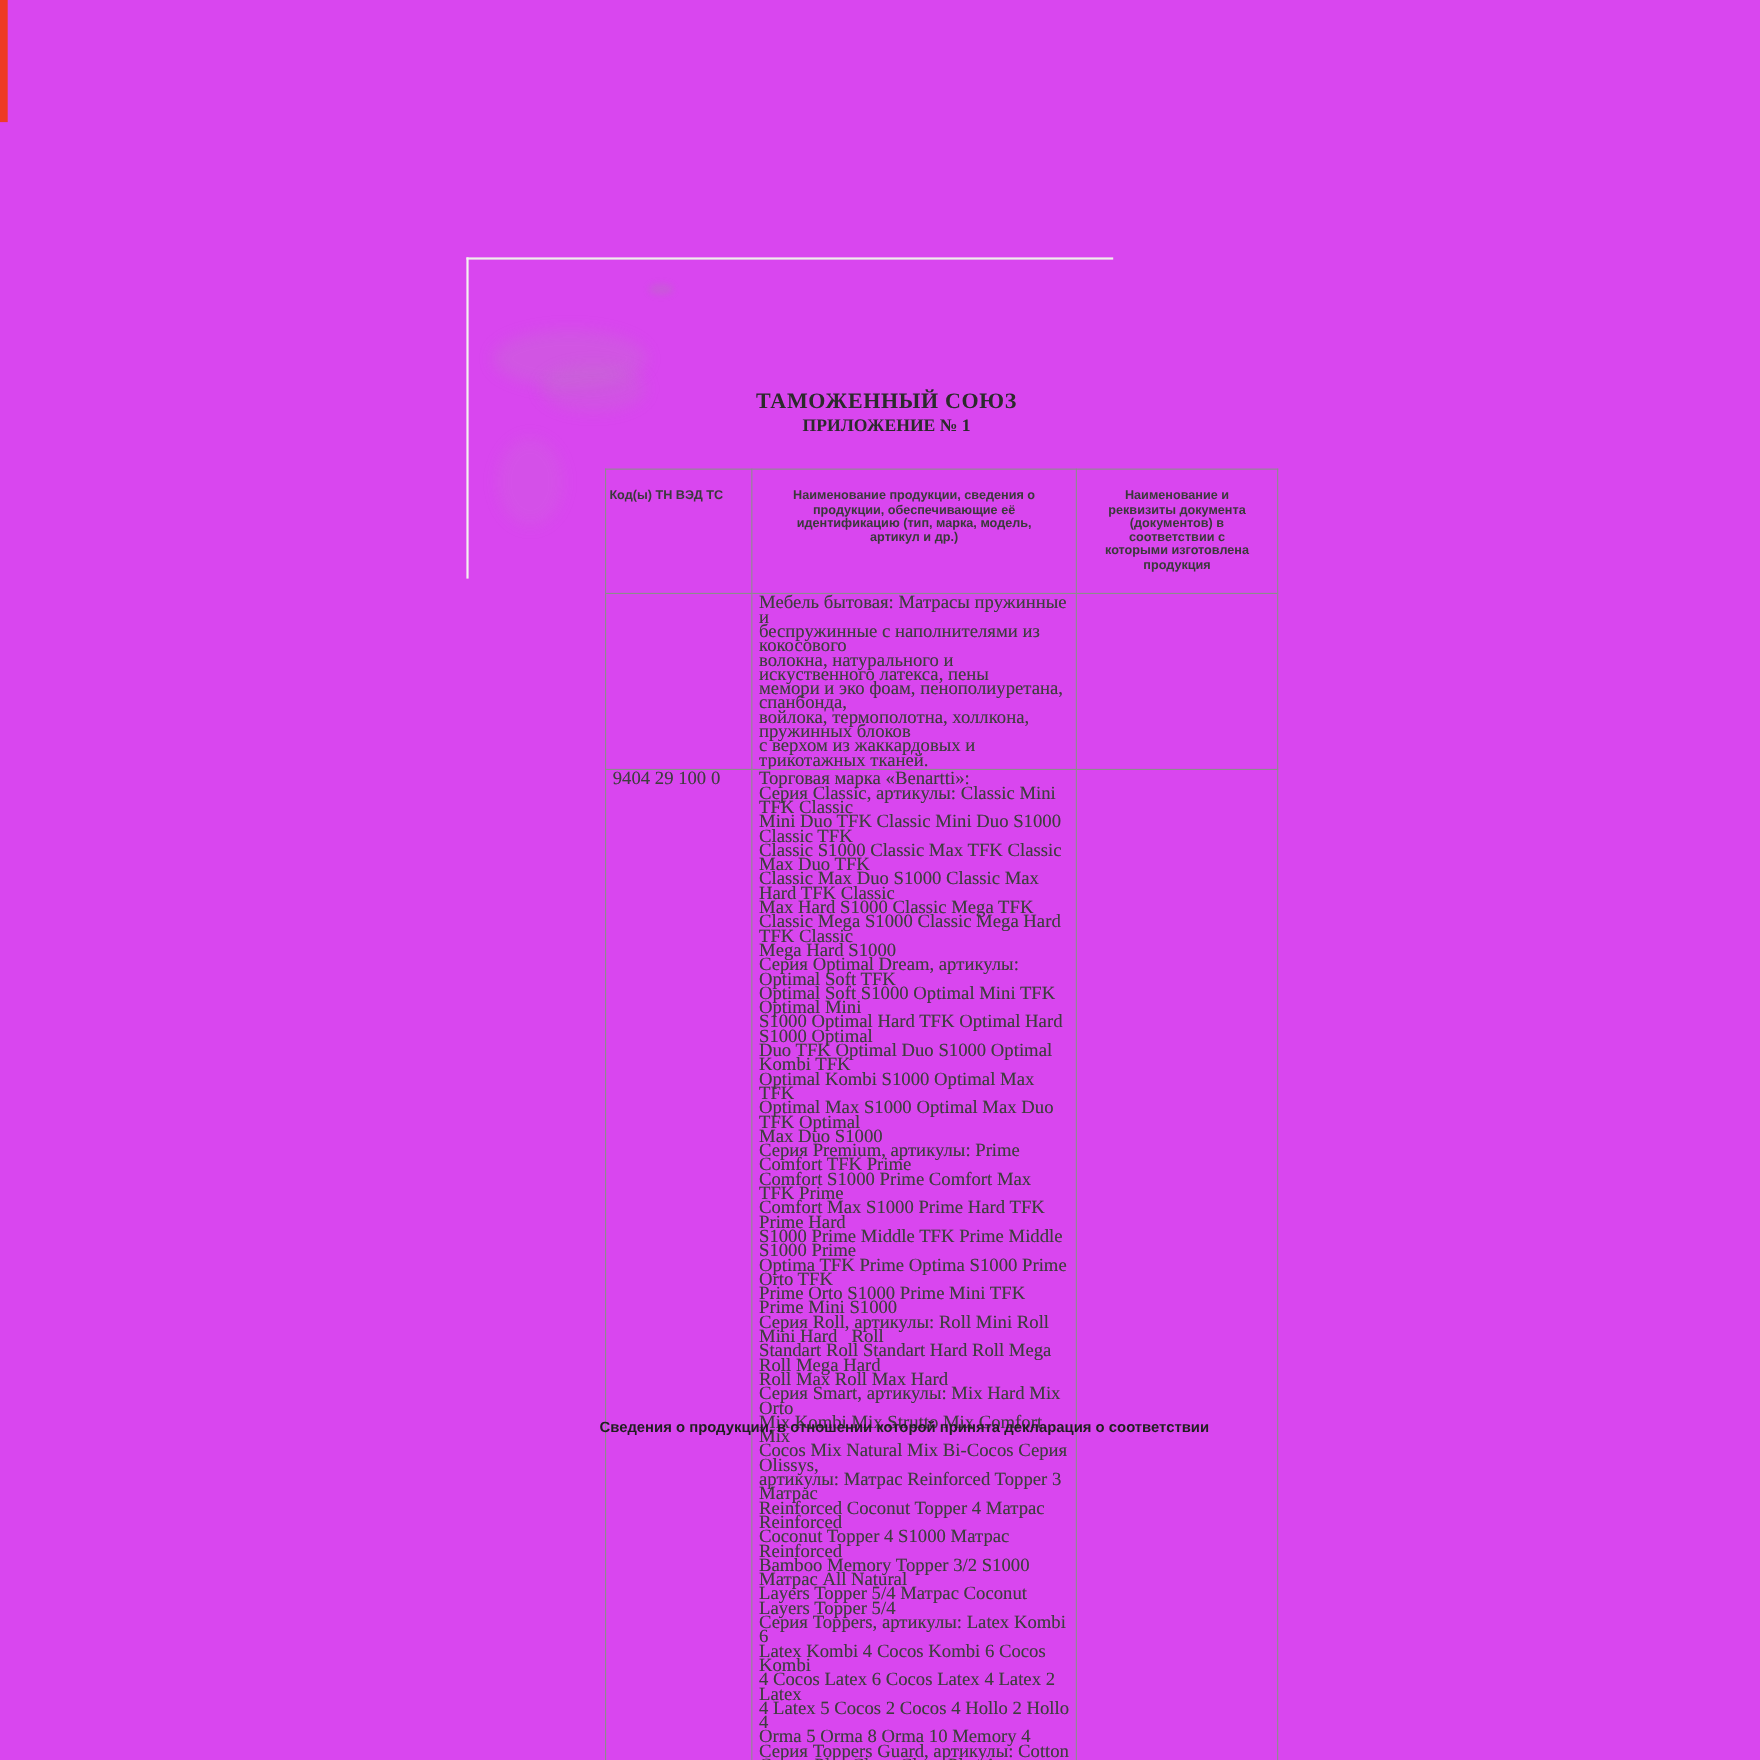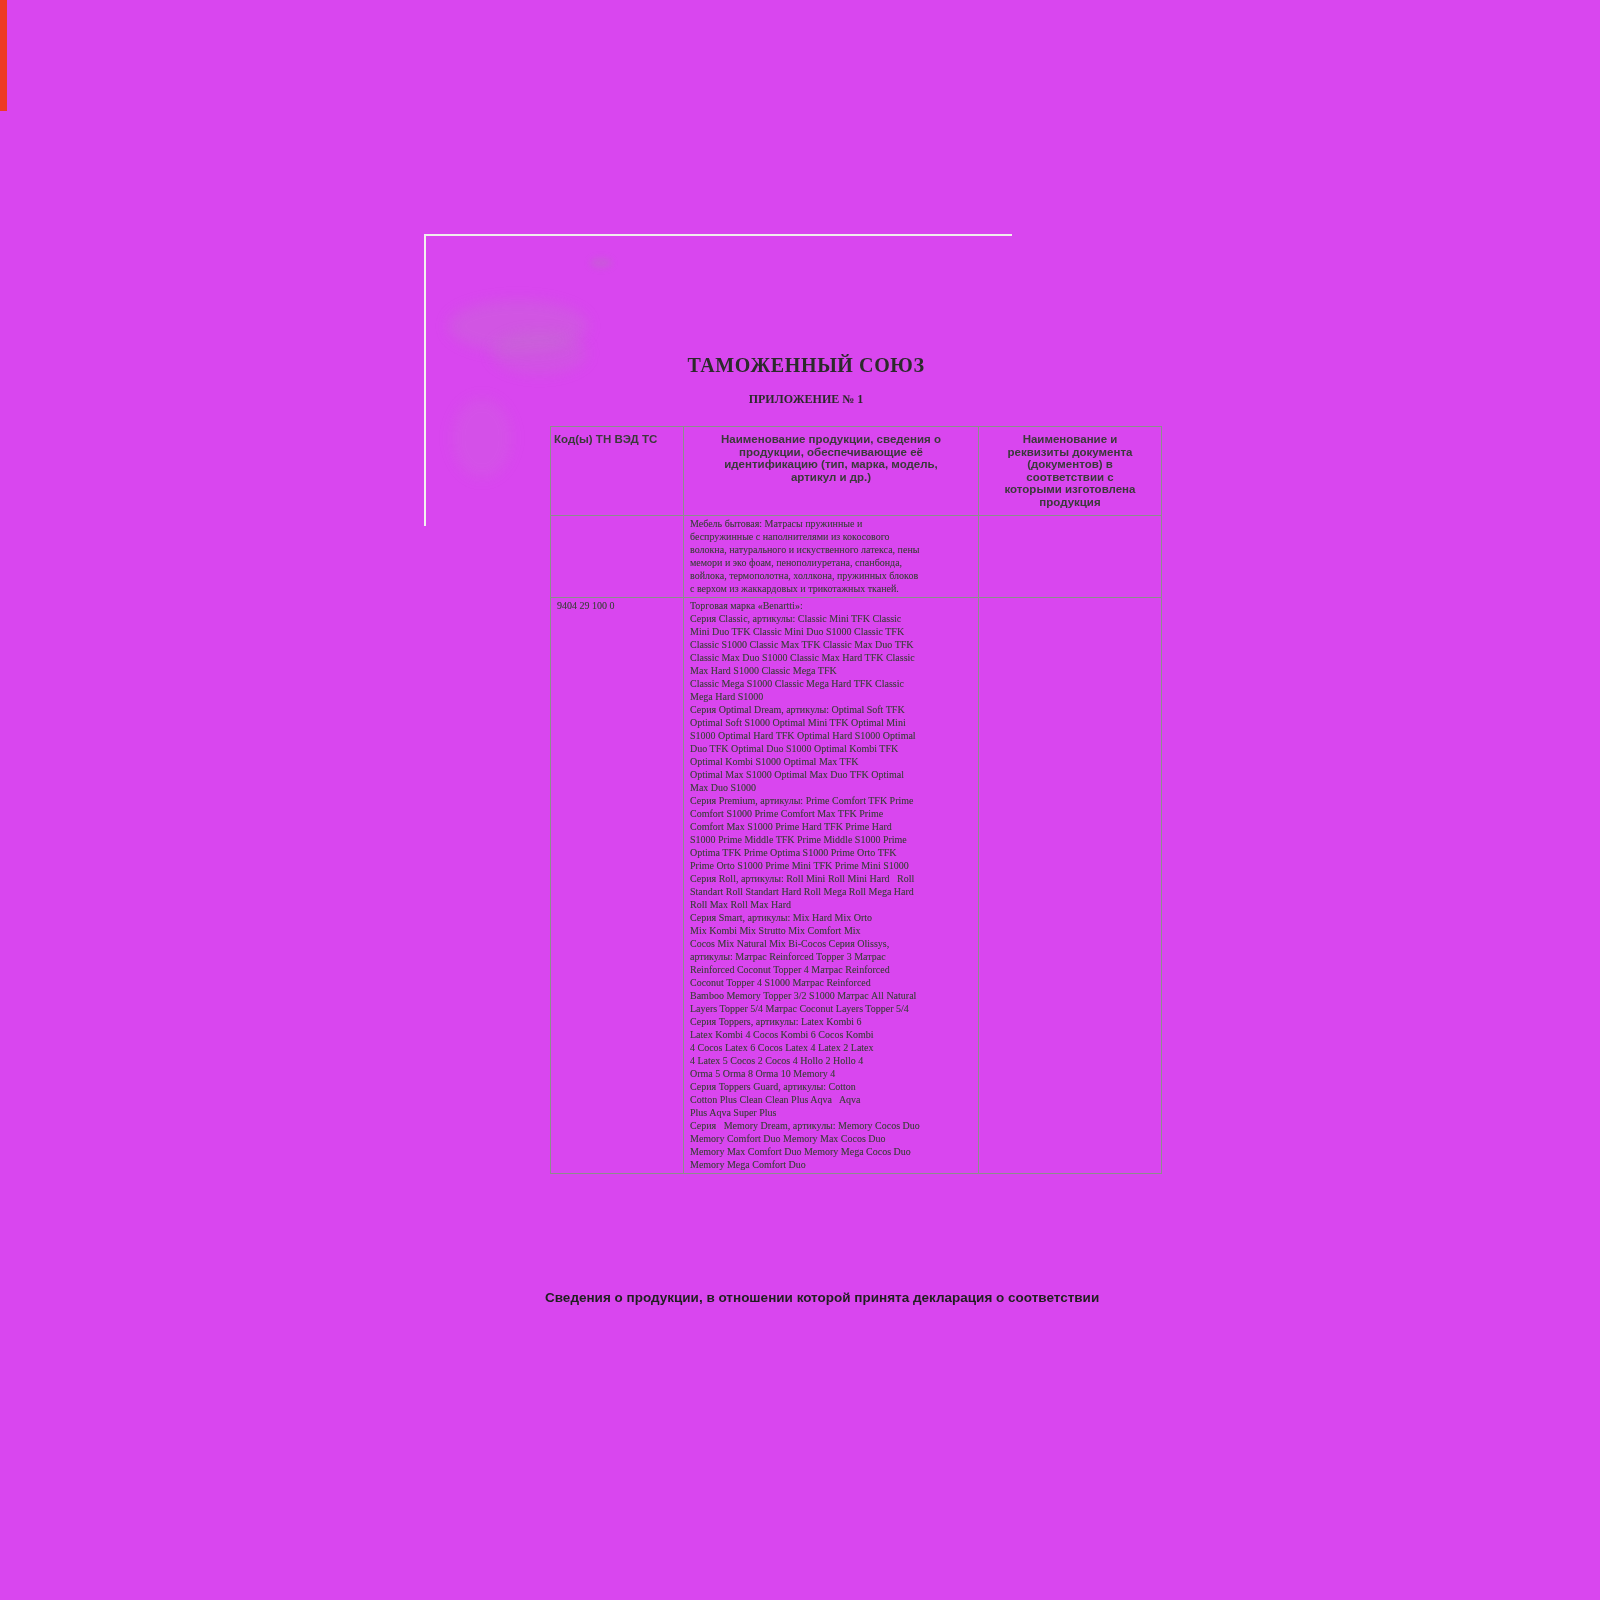--- a/index.html
+++ b/index.html
@@ -10,32 +10,32 @@
   .art-h{position:absolute;left:424px;top:234px;width:588px;height:2px;background:#f0eeec;}
   .art-v{position:absolute;left:424px;top:234px;width:2px;height:292px;background:#f3f1ef;}
   .blob{position:absolute;border-radius:50%;filter:blur(7px);}
   .blob1{left:448px;top:300px;width:140px;height:52px;background:rgba(170,170,170,0.16);}
   .blob2{left:492px;top:332px;width:95px;height:42px;background:rgba(160,160,160,0.14);}
   .blob3{left:590px;top:258px;width:22px;height:10px;background:rgba(150,150,150,0.22);filter:blur(3px);}
   .blob4{left:452px;top:398px;width:60px;height:80px;background:rgba(175,175,175,0.10);}
 
   .titles{position:absolute;left:540px;top:354px;width:532px;text-align:center;color:#2b2b2b;}
   .t1{font-size:20px;font-weight:bold;letter-spacing:0.6px;}
-  .t2{font-size:12px;font-weight:bold;margin-top:15px;}
+  .t2{font-size:16px;font-weight:bold;margin-top:2px;}
   .t3{font-size:17px;font-weight:bold;margin-top:4px;white-space:nowrap;}
 
   table.doc{position:absolute;left:550px;top:426px;width:611px;border-collapse:collapse;
             table-layout:fixed;}
   table.doc col.c1{width:133px;} table.doc col.c2{width:295px;} table.doc col.c3{width:183px;}
   table.doc th, table.doc td{border:1px solid #8c8c8c;vertical-align:top;overflow:hidden;}
   table.doc th{font-family:"Liberation Sans", sans-serif;font-weight:bold;font-size:11.5px;
-               line-height:12.6px;color:#3a3a3a;padding:6px 3px;white-space:pre-wrap;}
+               line-height:12.6px;color:#3a3a3a;padding:18px 3px;white-space:pre-wrap;}
   th.h1{text-align:left;padding-left:7px;}
   th.h2,th.h3{text-align:center;}
-  table.doc td{font-size:10px;line-height:13px;color:#3e3e3e;padding:1px 5px 2px 6px;
+  table.doc td{font-size:17px;line-height:13px;color:#3e3e3e;padding:1px 5px 2px 6px;
                white-space:pre-wrap;text-shadow:0 0 0.5px rgba(70,70,70,0.45);}
   td.code{padding-left:7px;margin-top:24px;}
   tr.r1 td{height:74px;}
   tr.r3 td{height:38px;}
 
   .footer-note{position:absolute;left:545px;top:1290px;width:700px;
                font-family:"Liberation Sans", sans-serif;font-weight:bold;
                font-size:13.5px;color:#1f1f1f;}
 </style>
 </head>

